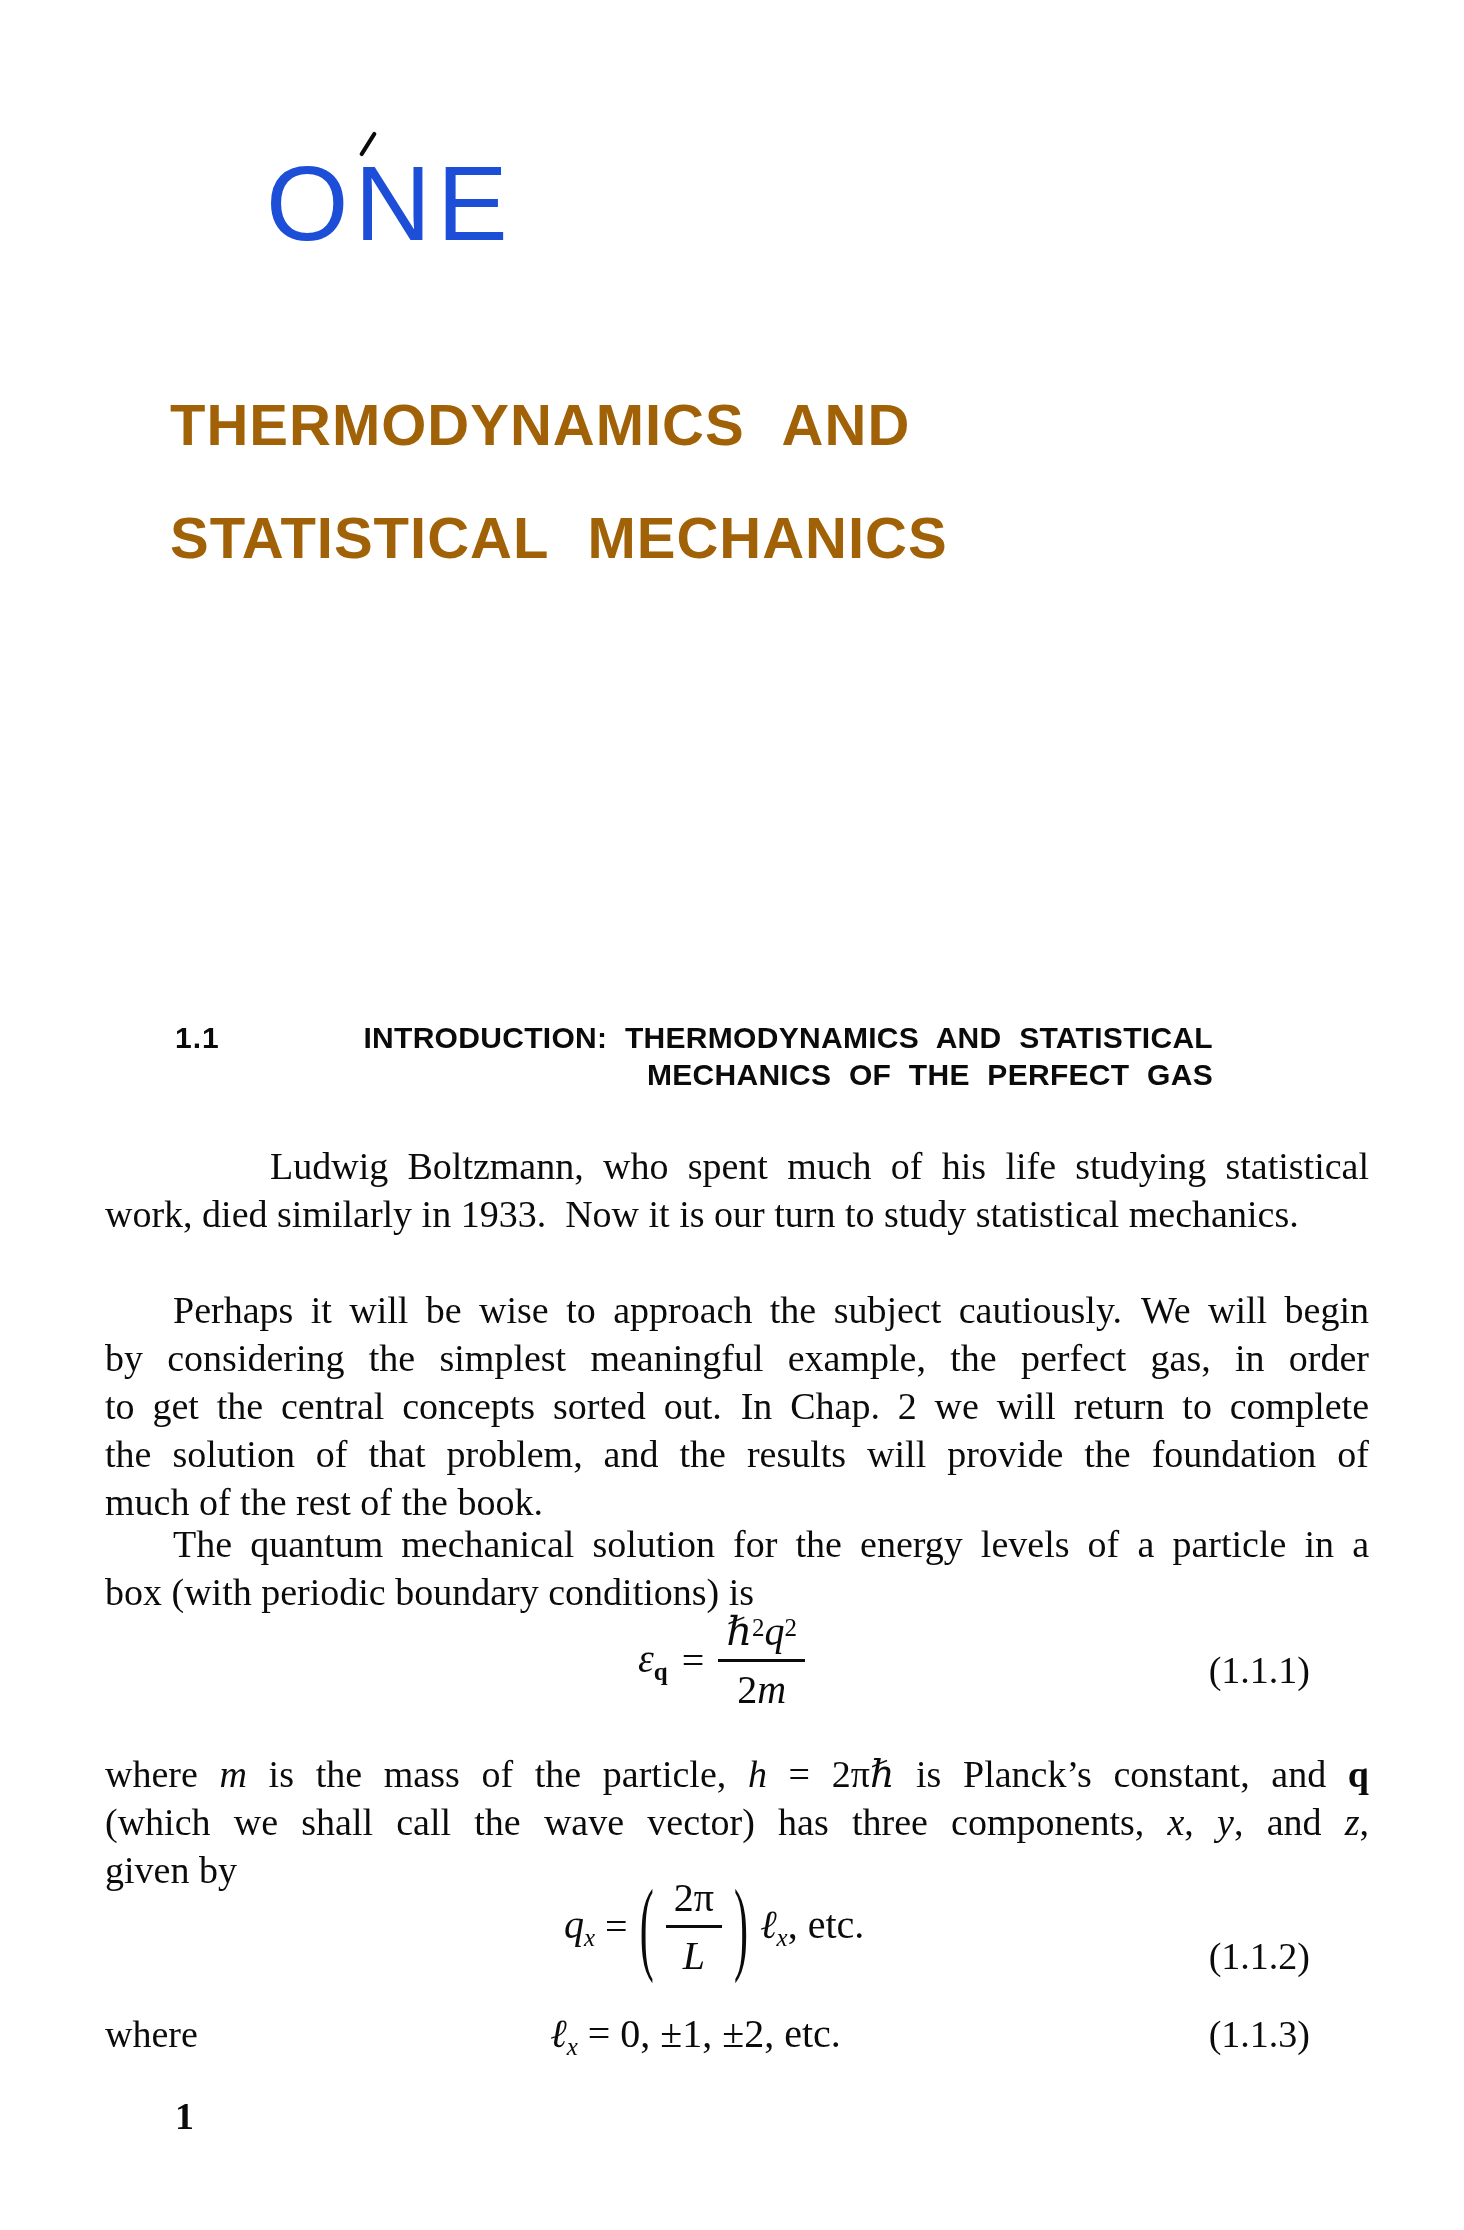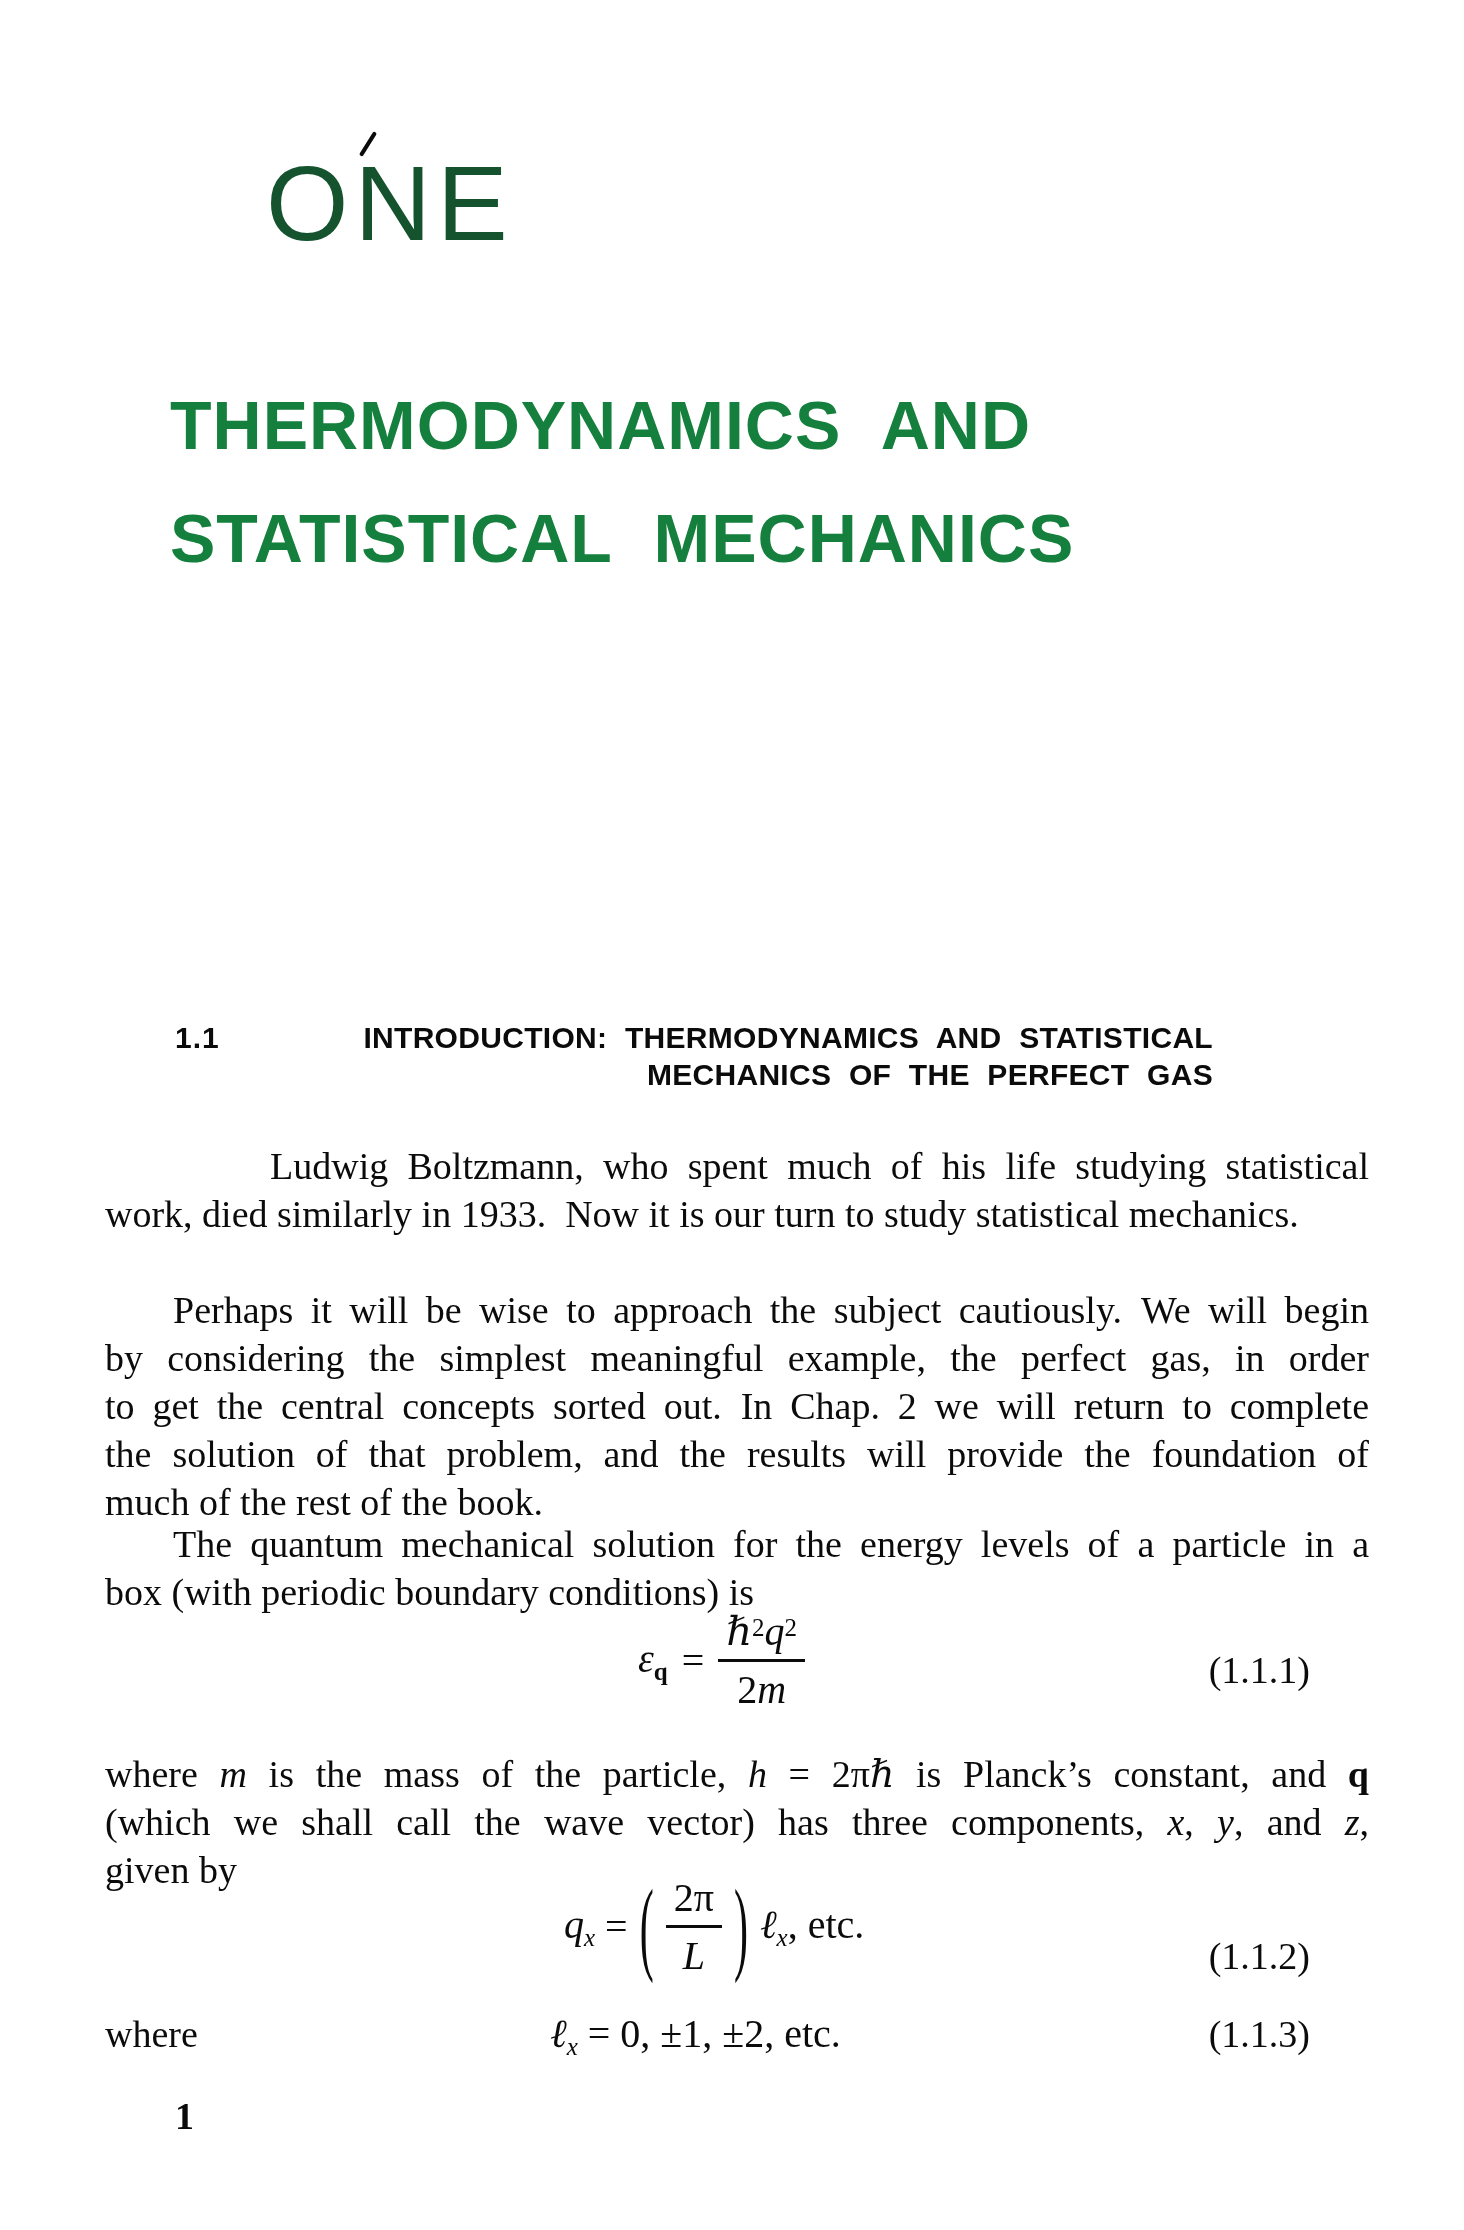--- a/index.html
+++ b/index.html
@@ -10,33 +10,33 @@
     background:#ffffff;
     color:#0b0b0b;
     font-family:"Liberation Serif","DejaVu Serif",serif;
     overflow:hidden;
   }
   
   .chapter-number {
     position:absolute; left:266px; top:150px;
     font-family:"Liberation Sans","DejaVu Sans",sans-serif;
     font-size:106px; line-height:106px; font-weight:400;
-    letter-spacing:6px; color:#14532d;
+    letter-spacing:6px; color:#1d4ed8;
   }
   .stray-mark {
     position:absolute; left:366px; top:130px;
     width:4px; height:28px; background:#0b0b0b;
     transform:rotate(32deg); border-radius:2px;
   }
   
   .title-line {
     position:absolute; left:170px;
     font-family:"Liberation Sans","DejaVu Sans",sans-serif;
-    font-size:68px; line-height:84px; font-weight:700;
-    letter-spacing:1px; word-spacing:22px; color:#15803d;
+    font-size:58px; line-height:84px; font-weight:700;
+    letter-spacing:1px; word-spacing:22px; color:#a16207;
     white-space:nowrap;
   }
   .title-line.l1 { top:383px; }
   .title-line.l2 { top:496px; }
   
   .section-number {
     position:absolute; left:175px; top:1019px;
     font-family:"Liberation Sans","DejaVu Sans",sans-serif;
     font-size:30px; line-height:37px; font-weight:700; letter-spacing:1px;
   }

